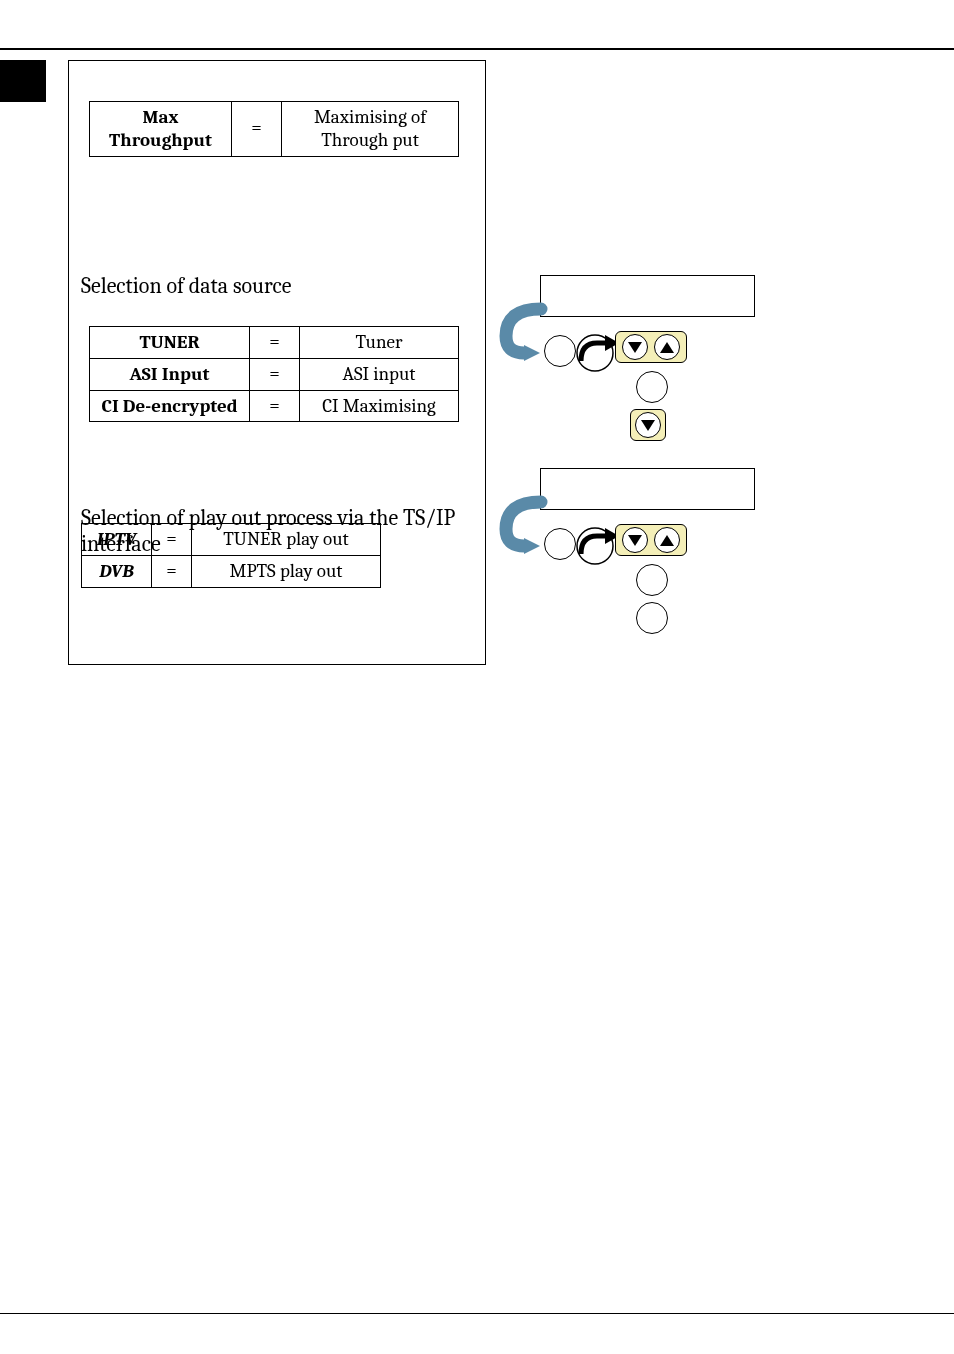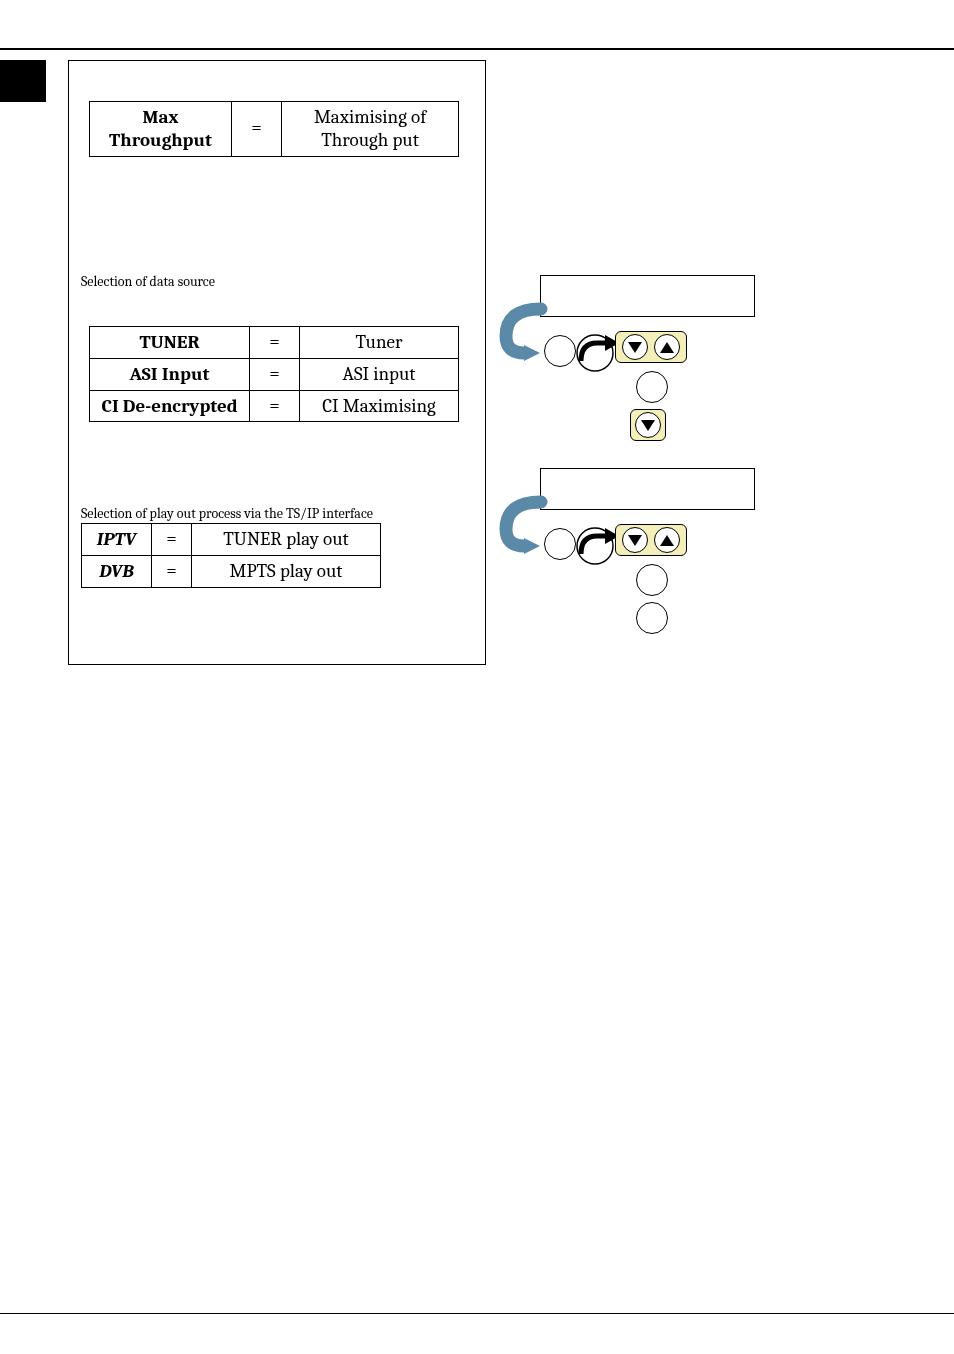--- a/index.html
+++ b/index.html
@@ -62,21 +62,21 @@
       vertical-align: middle;
       font-size: 19px;
       line-height: 1.2;
     }
     table.def td.eq { width: 50px; }
     table.def td.term { font-weight: bold; }
     .table1 { position: absolute; left: 20px; top: 40px; }
     .sec-label {
       position: absolute;
       left: 12px;
-      font-size: 14px;
+      font-size: 22px;
     }
     .sec2 { top: 212px; }
     .table2 { position: absolute; left: 20px; top: 265px; }
     .sec3 { top: 408px; margin-top: 36px; }
     .table3 { position: absolute; left: 12px; top: 462px; width: 300px; }
     table.def.table3 { width: 300px; }
     table.def.table3 td.term { width: 70px; font-style: italic; }
     table.def.table3 td.eq { width: 40px; }
 
     .diagram {

